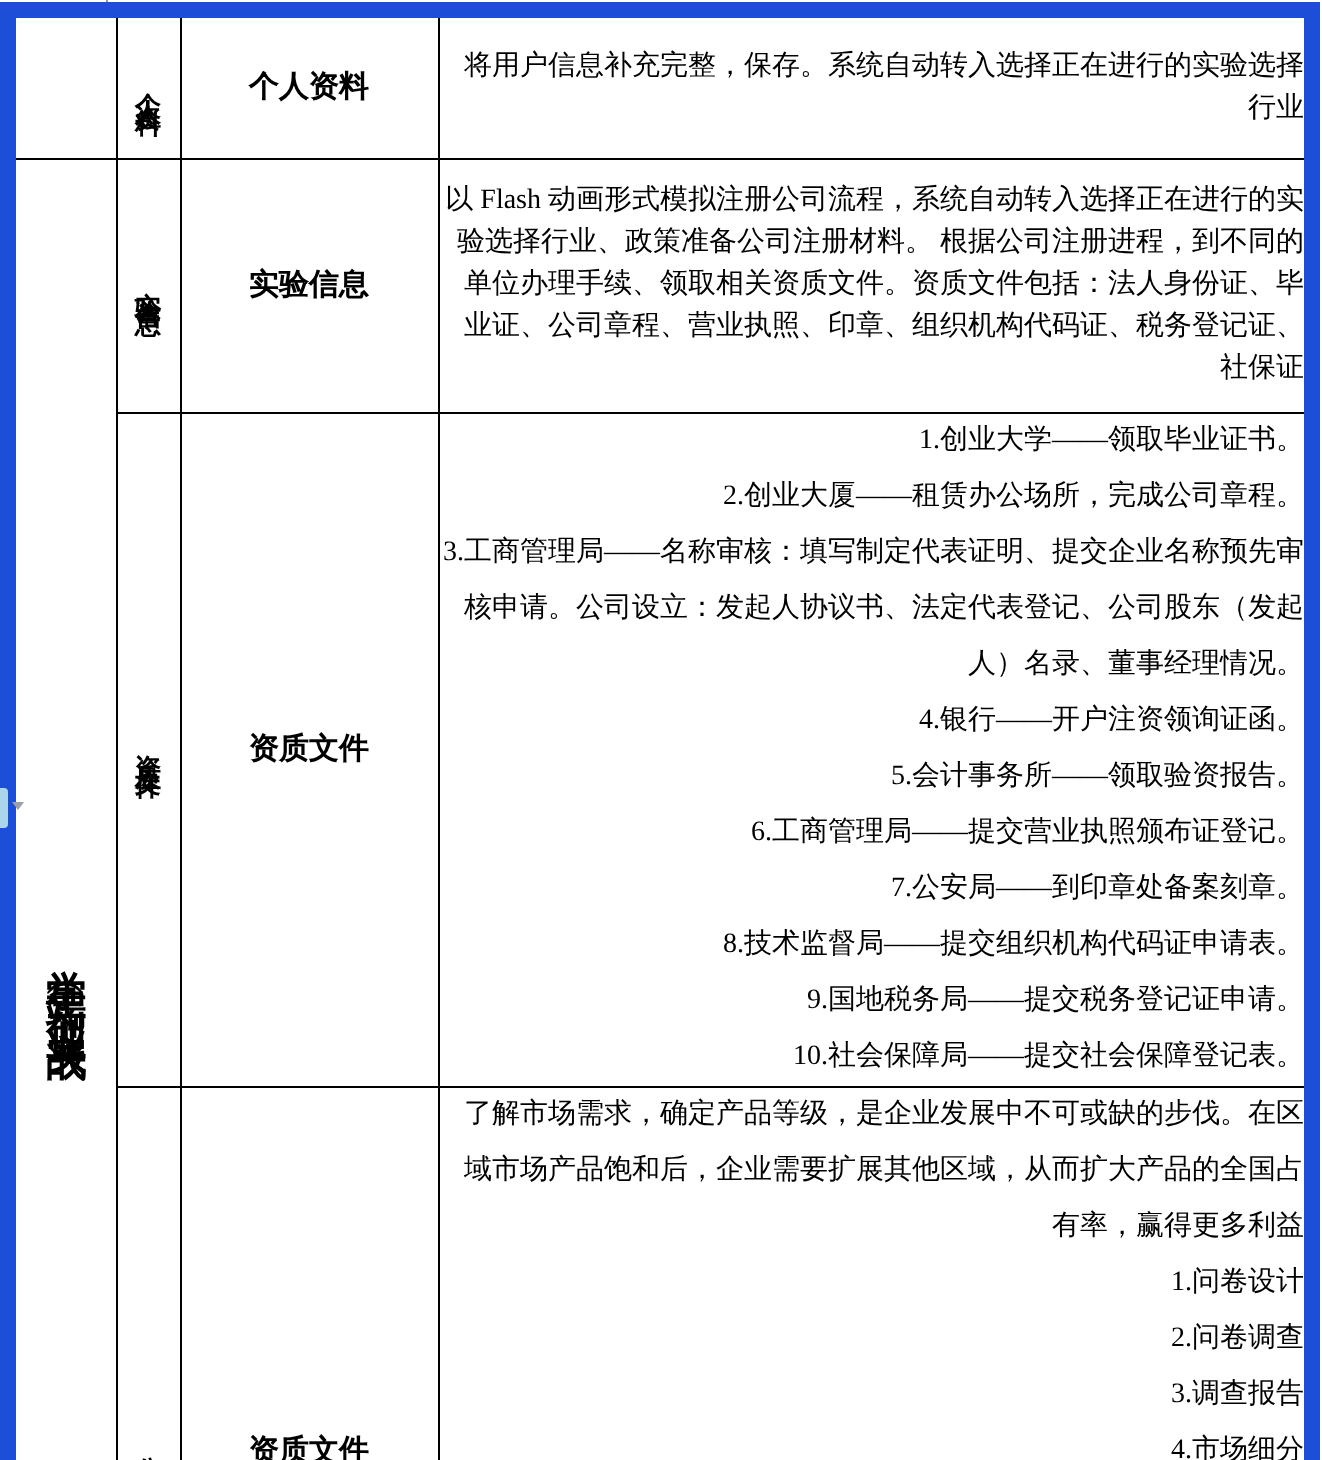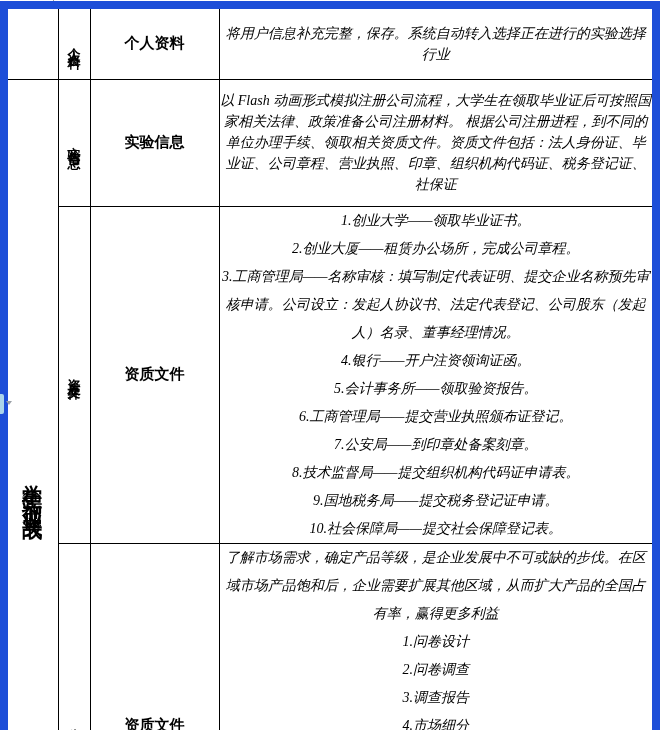--- a/index.html
+++ b/index.html
@@ -68,26 +68,25 @@
   td.title-cell {
     width: 129px;
     text-align: center;
     vertical-align: middle;
     font-weight: bold;
     font-size: 15px;
   }
   
   td.desc-cell {
     width: 437px;
-    text-align: center;
+    text-align: right;
     font-size: 14px;
     white-space: pre-wrap;
     word-break: break-all;
     padding: 2px 6px 2px 5px;
-    font-style: italic;
   }
   td.desc-middle {
     vertical-align: middle;
     line-height: 21px;
   }
   td.desc-list {
     vertical-align: middle;
     line-height: 28px;
   }
   
@@ -145,21 +144,21 @@
     </tr>
 
     <tr style="height:127px;">
       <td class="side-cell" rowspan="3">
         <span class="side-vtext">学生端（创业实战）</span>
       </td>
       <td class="cat-cell">
         <span class="cat-vtext">实验信息</span>
       </td>
       <td class="title-cell">实验信息</td>
-      <td class="desc-cell desc-middle">以 Flash 动画形式模拟注册公司流程，大学生在领取毕业证后可按照国家相关法律、政策准备公司注册材料。 根据公司注册进程，到不同的单位办理手续、领取相关资质文件。资质文件包括：法人身份证、毕业证、公司章程、营业执照、印章、组织机构代码证、税务登记证、社保证</td>
+      <td class="desc-cell desc-middle">以 Flash 动画形式模拟注册公司流程，系统自动转入选择正在进行的实验选择行业、政策准备公司注册材料。 根据公司注册进程，到不同的单位办理手续、领取相关资质文件。资质文件包括：法人身份证、毕业证、公司章程、营业执照、印章、组织机构代码证、税务登记证、社保证</td>
     </tr>
 
     <tr style="height:253px;">
       <td class="cat-cell">
         <span class="cat-vtext">资质文件</span>
       </td>
       <td class="title-cell">资质文件</td>
       <td class="desc-cell desc-list">1.创业大学——领取毕业证书。
 2.创业大厦——租赁办公场所，完成公司章程。
 3.工商管理局——名称审核：填写制定代表证明、提交企业名称预先审核申请。公司设立：发起人协议书、法定代表登记、公司股东（发起人）名录、董事经理情况。

